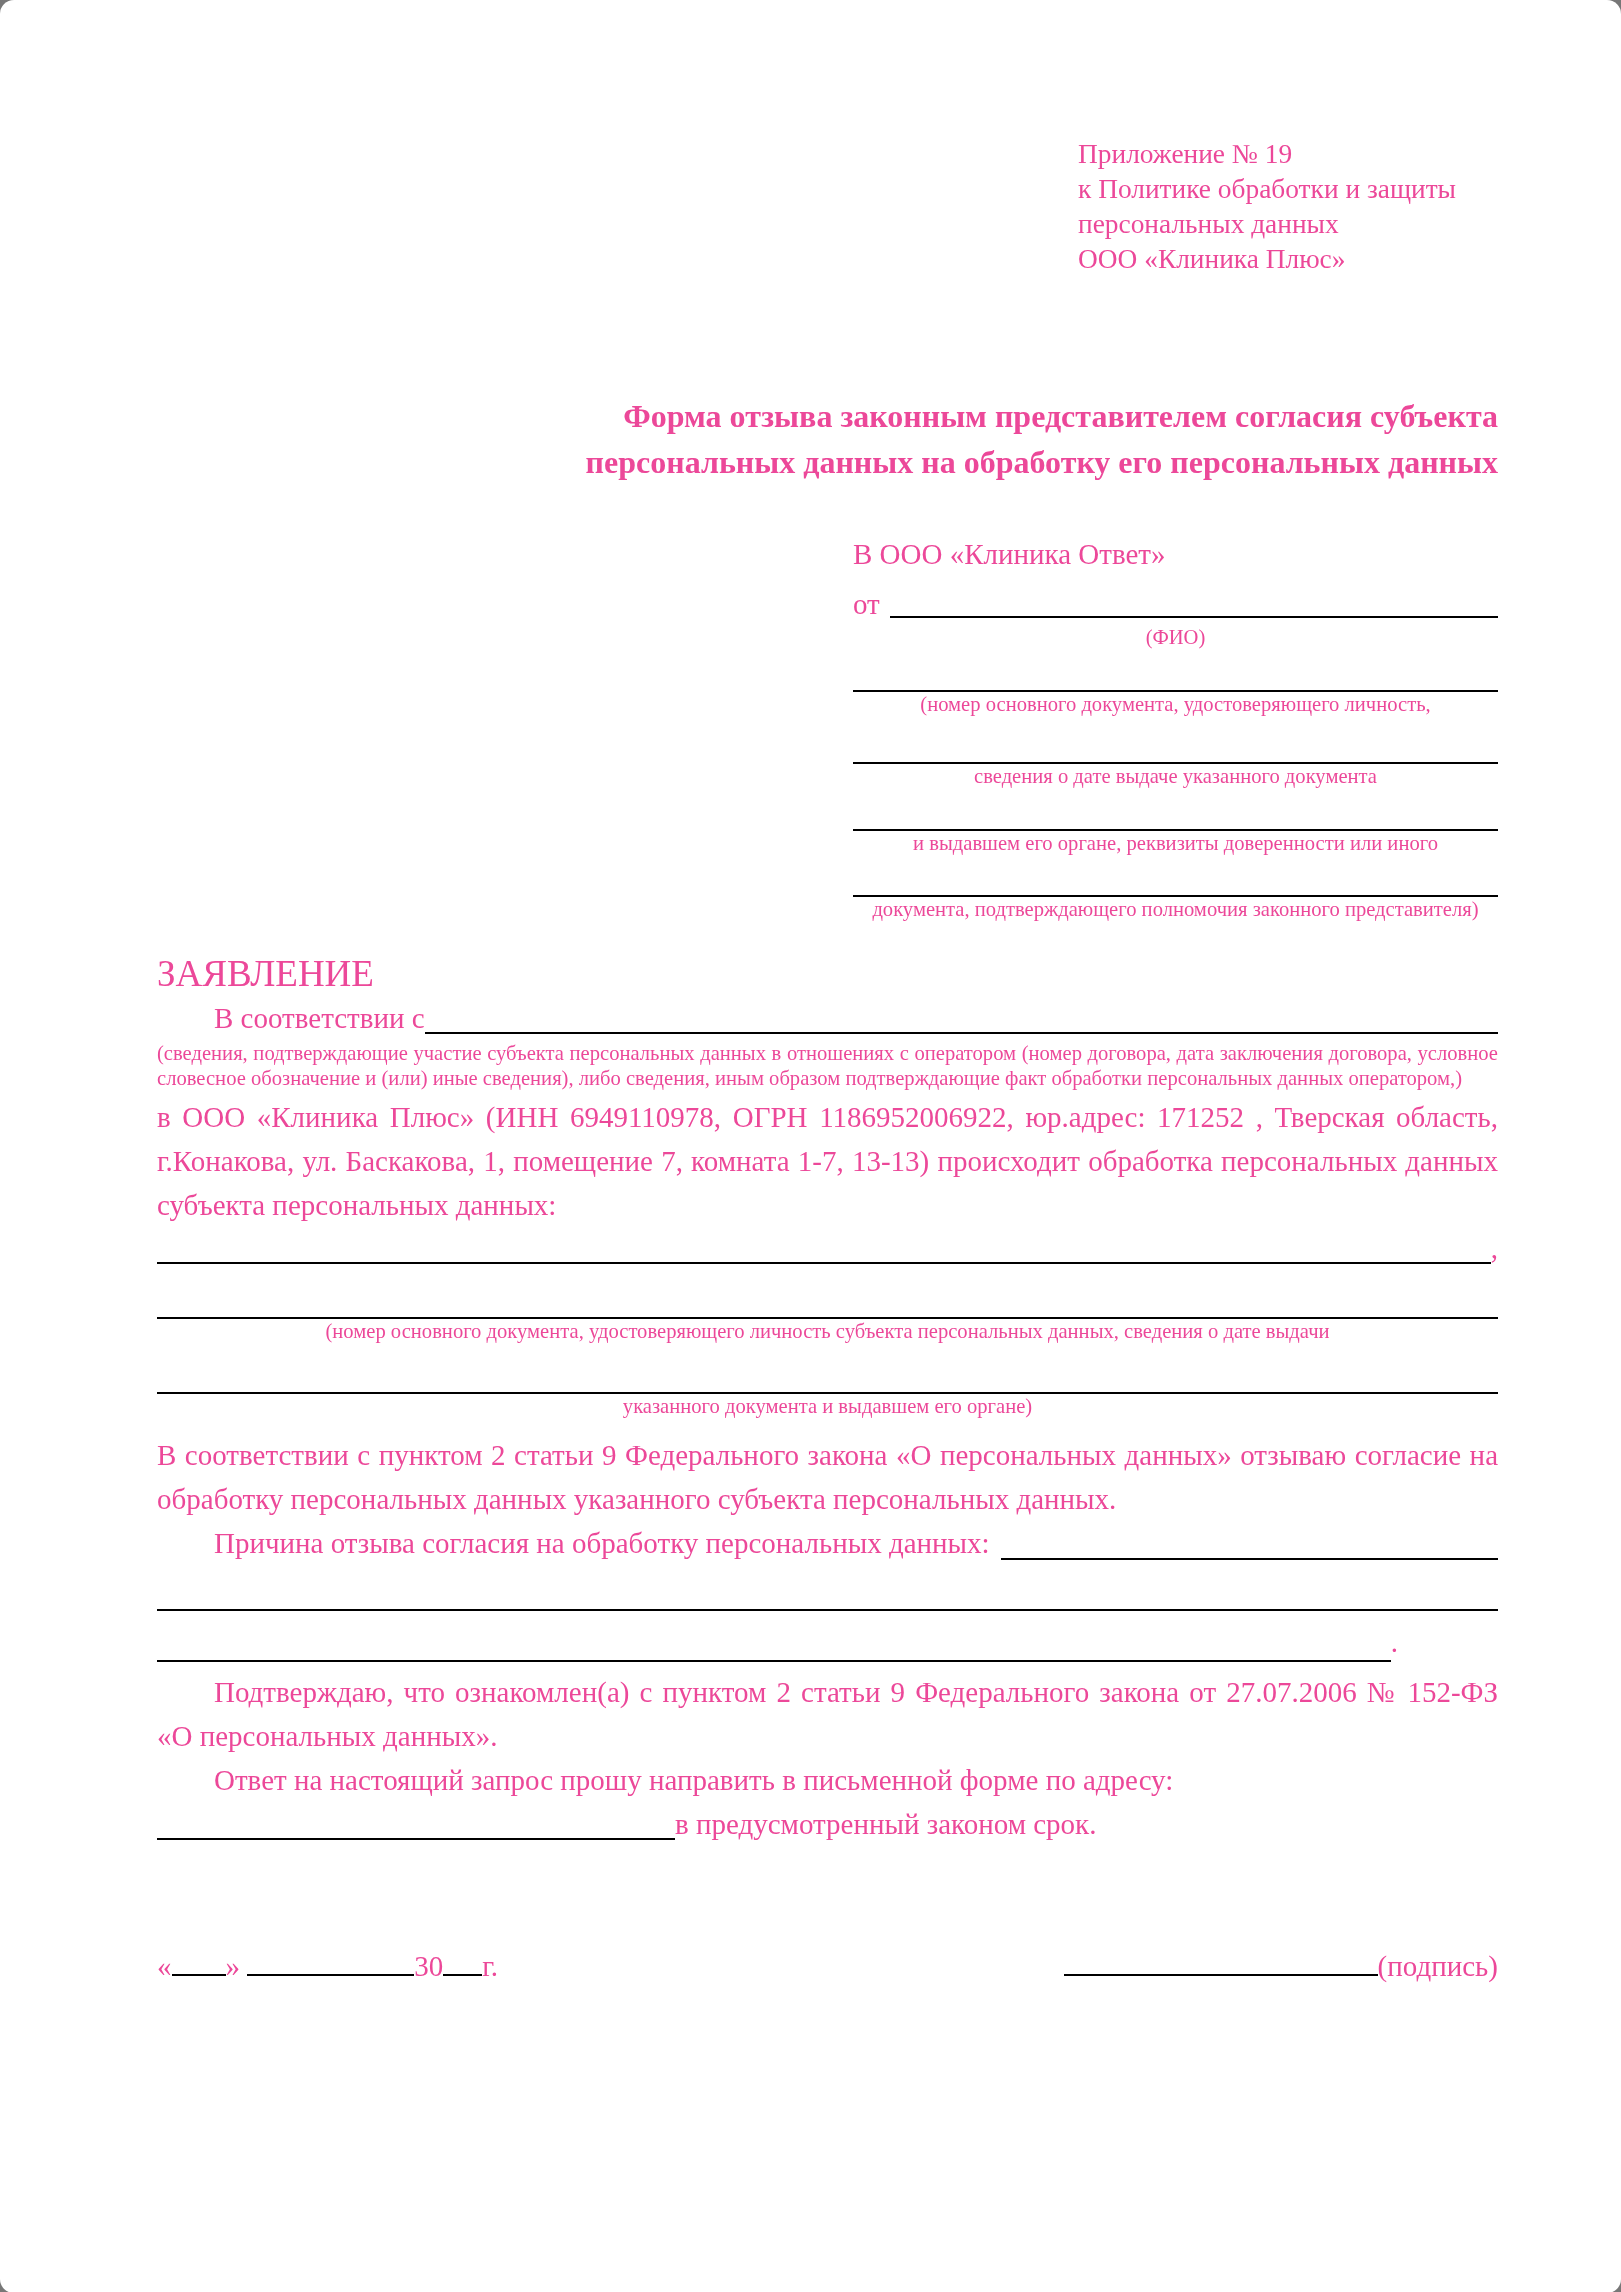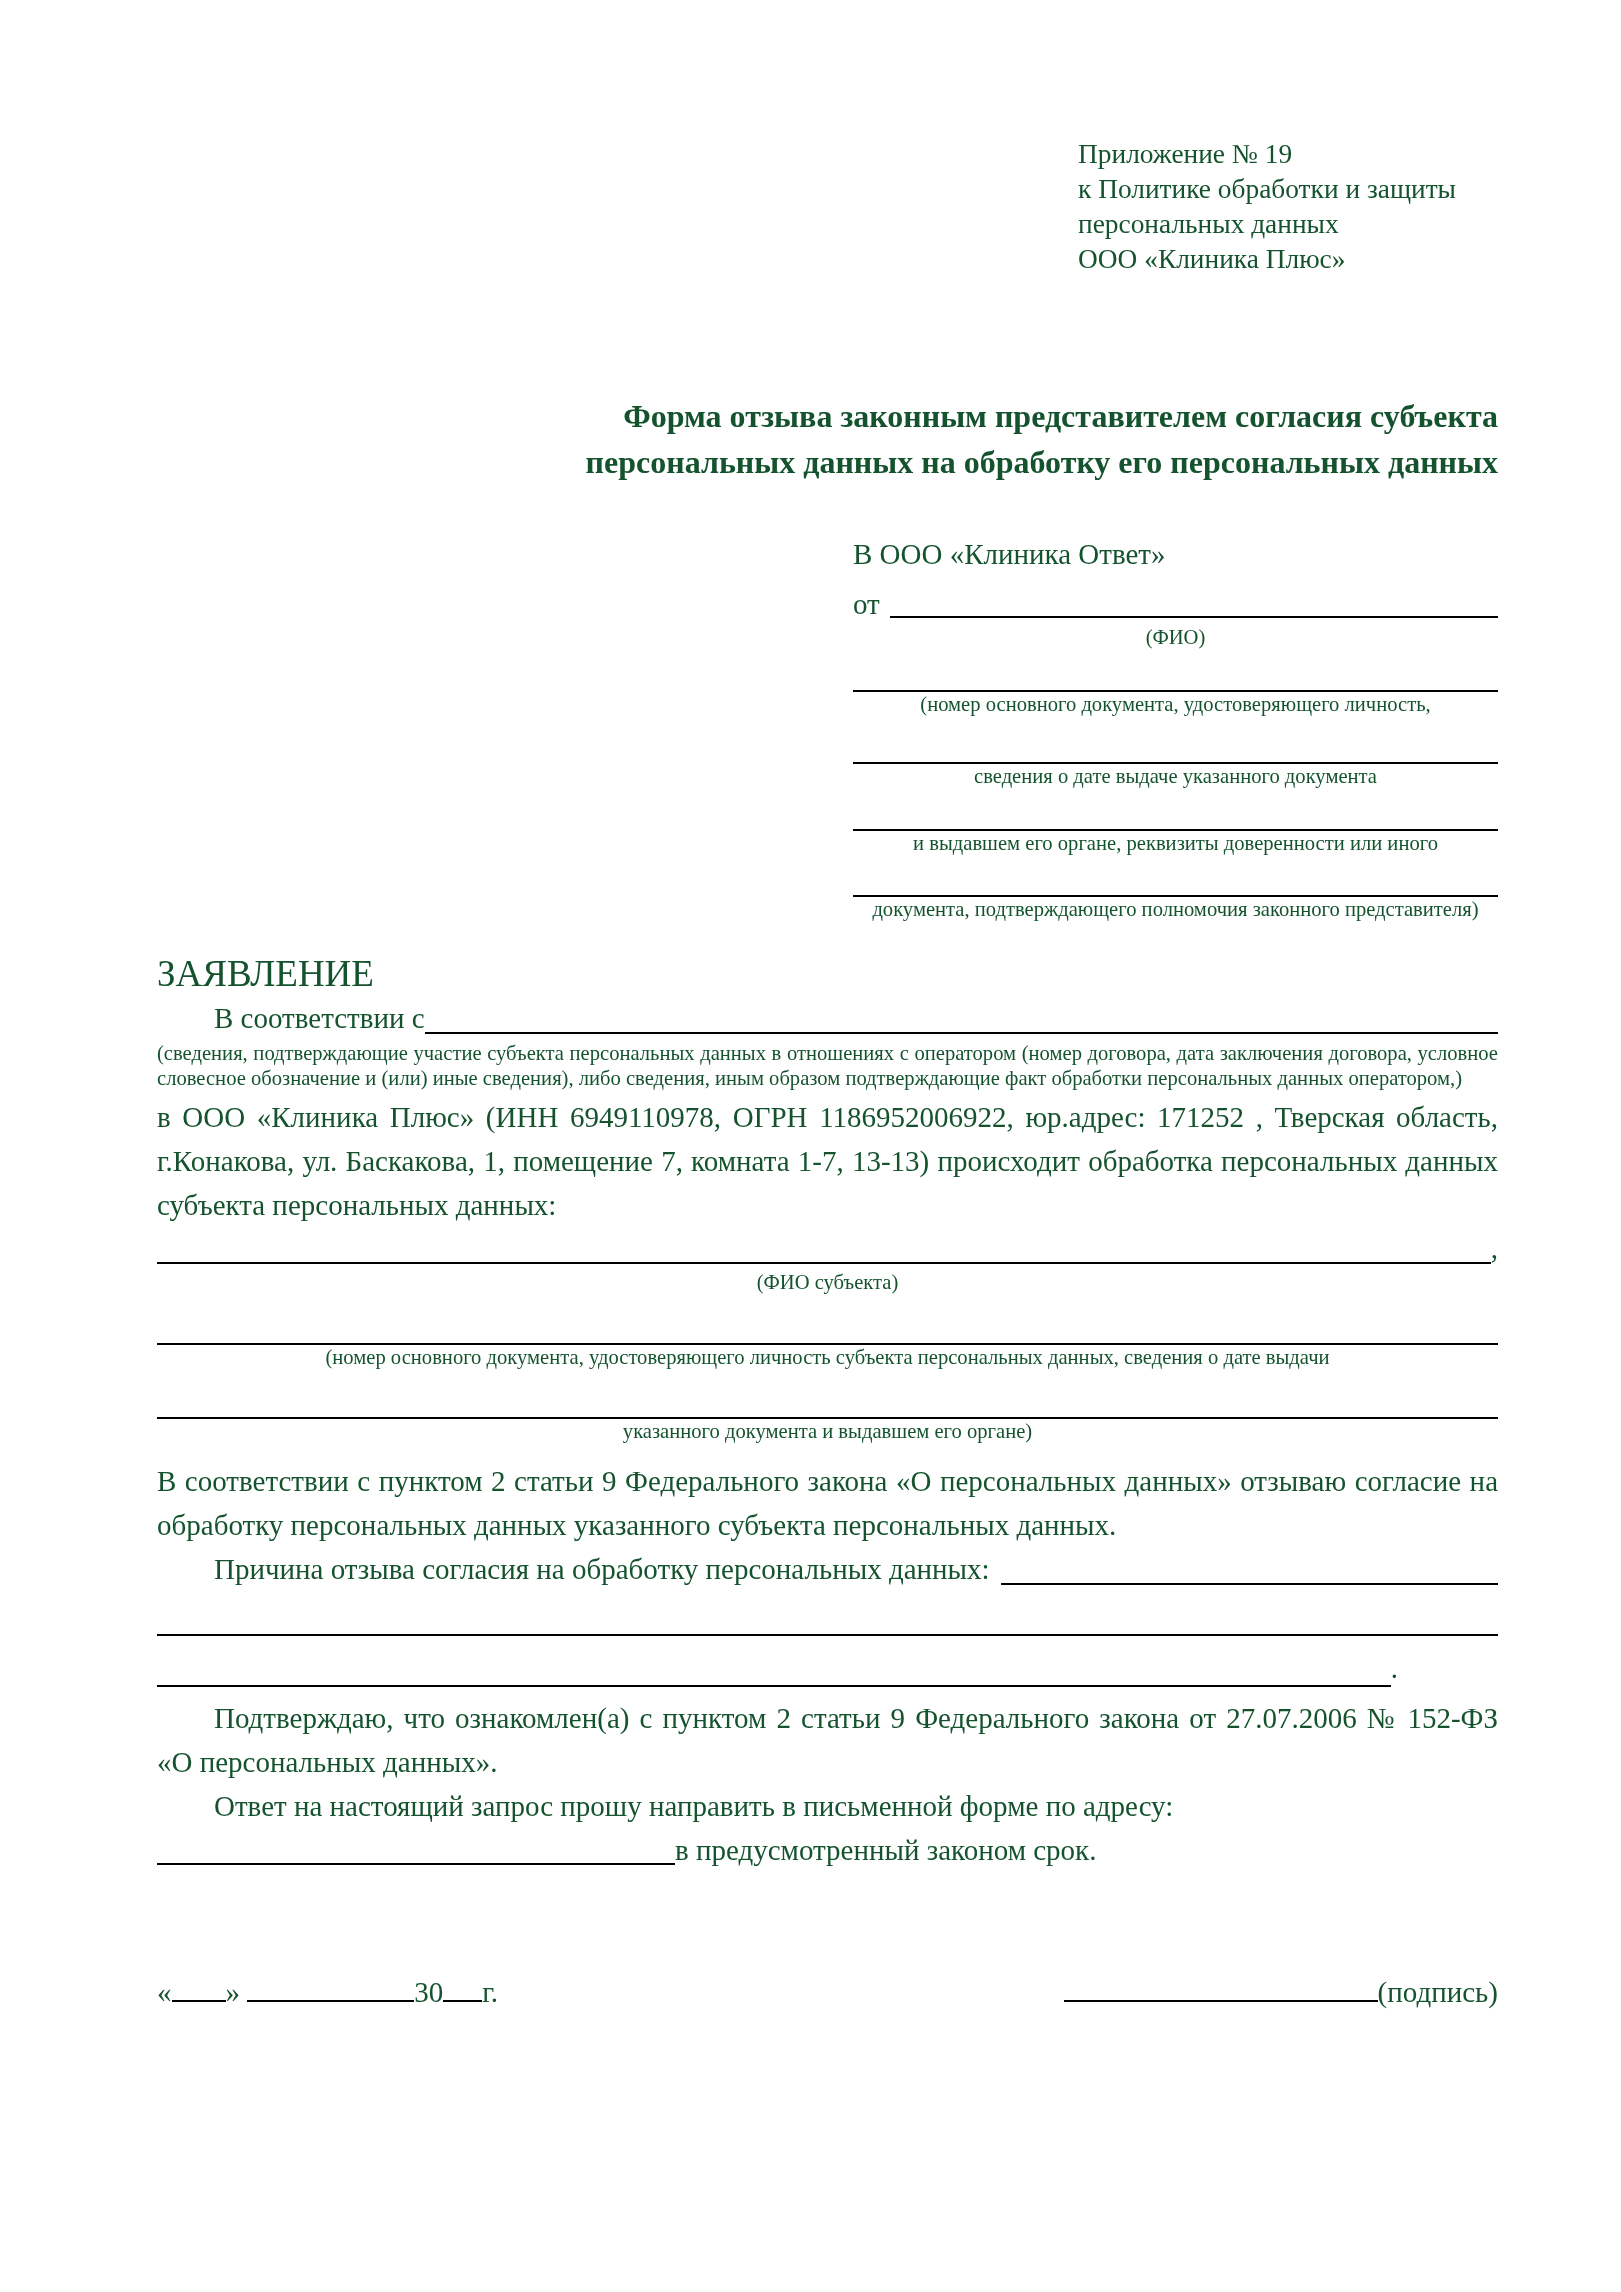--- a/index.html
+++ b/index.html
@@ -2,24 +2,25 @@
 <html lang="ru"><head>
 <meta charset="utf-8">
 <style>
   html,body{margin:0;padding:0;background:#777;}
   .page{
     position:relative;
     width:1621px;height:2293px;
     margin:0 auto;
     background:#ffffff;
     font-family:"Liberation Serif","DejaVu Serif",serif;
-    color:#14532d;
+    color:#ec4899;
     box-sizing:border-box;
     padding:137px 123px 0 157px; 
     overflow:hidden;
+    border-radius:14px;
   }
   
   .body-text{font-size:29px;line-height:44px;}
   .small-caption{font-size:20.6px;line-height:25.5px;}
   .justify{text-align:justify;text-justify:inter-word;}
   .center{text-align:center;}
   .indent{text-indent:57px;}
   
   .header-block{
     margin-left:921px;
@@ -114,21 +115,20 @@
   </div>
 
   <p class="small-caption justify note" style="margin:0;">(сведения, подтверждающие участие субъекта персональных данных в отношениях с оператором (номер договора, дата заключения договора, условное словесное обозначение и (или) иные сведения), либо сведения, иным образом подтверждающие факт обработки персональных данных оператором,)</p>
 
   <p class="body-text justify" style="margin:3.9px 0 0 0;">в ООО «Клиника Плюс» (ИНН 6949110978, ОГРН 1186952006922, юр.адрес: 171252 , Тверская область, г.Конакова, ул. Баскакова, 1, помещение 7, комната 1-7, 13-13) происходит обработка персональных данных субъекта персональных данных:</p>
 
   <div class="row subject-fill-row">
     <span class="fill fill-flex"></span>
     <span class="nowrap">,</span>
   </div>
-  <span class="cap small-caption center">(ФИО субъекта)</span>
 
   <div class="mid-fill"></div>
   <span class="cap small-caption center">(номер основного документа, удостоверяющего личность субъекта персональных данных, сведения о дате выдачи</span>
 
   <div class="mid-fill"></div>
   <span class="cap small-caption center">указанного документа и выдавшем его органе)</span>
 
   <p class="body-text justify" style="margin:14px 0 0 0;">В соответствии с пунктом 2 статьи 9 Федерального закона «О персональных данных» отзываю согласие на обработку персональных данных указанного субъекта персональных данных.</p>
 
   <div class="row intro-row">

